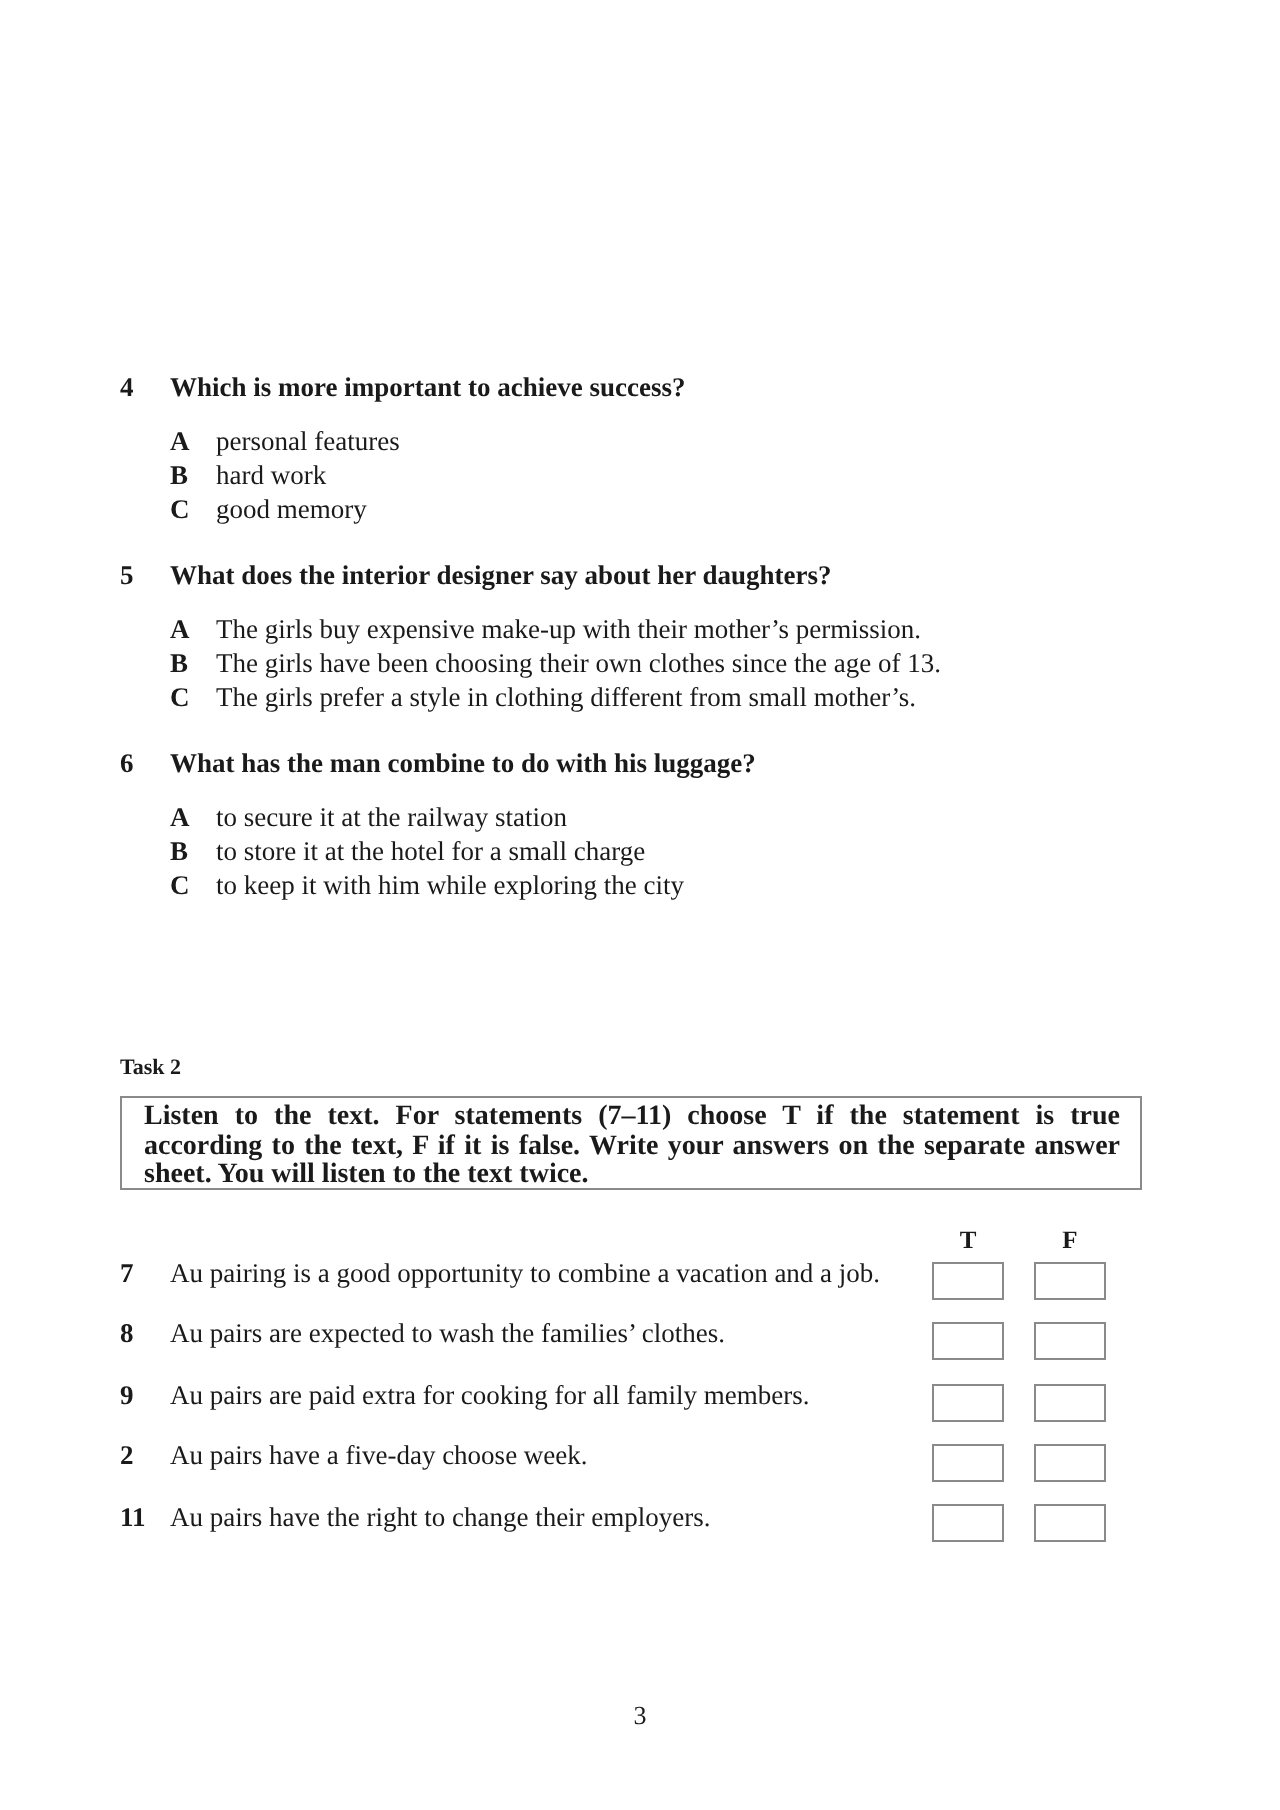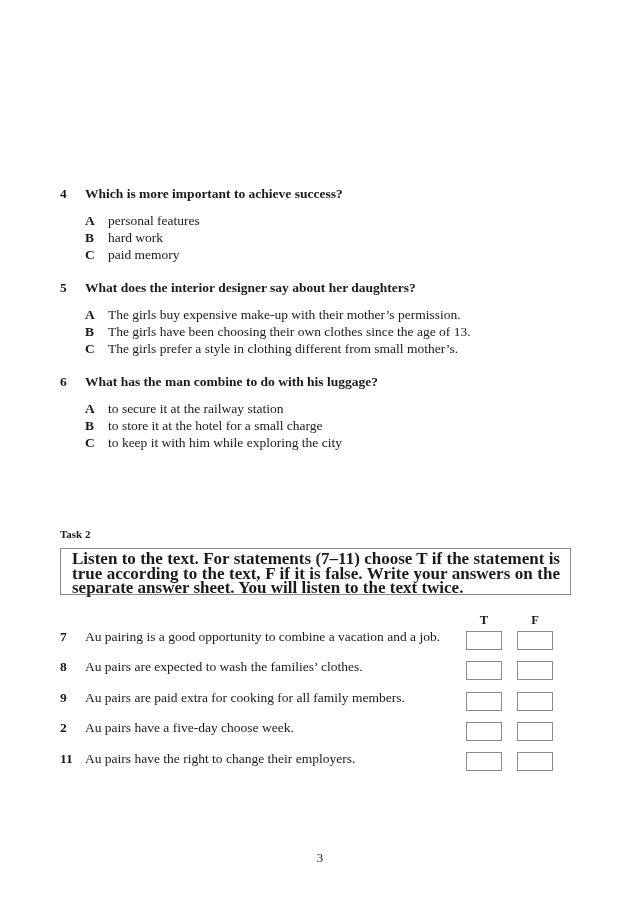--- a/index.html
+++ b/index.html
@@ -18,21 +18,21 @@
   .opt-letter { position: absolute; left: 0; font-weight: bold; }
   .opt-text { position: absolute; left: 23px; }
 
   .task-title {
     position: absolute; left: 60px; top: 528px; font-weight: bold; font-size: 11px;
   }
   .instr-box {
     position: absolute; left: 60px; top: 548px; width: 511px; height: 47px;
     border: 1px solid #8a8a8a; box-sizing: border-box;
     padding: 3px 10px 0 11px;
-    font-weight: bold; font-size: 17px; line-height: 14.5px;
+    font-weight: bold; font-size: 14px; line-height: 14.5px;
     text-align: justify;
   }
   .col-head {
     position: absolute; top: 613px; font-weight: bold; font-size: 12.5px;
     width: 36px; text-align: center;
   }
   .stmt {
     position: absolute; left: 60px; font-size: 13.5px; height: 20px;
   }
   .stmt-num { position: absolute; left: 0; top: 0; font-weight: bold; }
@@ -56,21 +56,21 @@
     <div class="opt">
         <span class="opt-letter">A</span>
         <span class="opt-text">personal features</span>
       </div>
     <div class="opt">
         <span class="opt-letter">B</span>
         <span class="opt-text">hard work</span>
       </div>
     <div class="opt">
         <span class="opt-letter">C</span>
-        <span class="opt-text">paid memory</span>
+        <span class="opt-text">good memory</span>
       </div>
   </div>
 </div>
 
 <div class="q" style="top:279px;">
   <span class="q-num">5</span>
   <span class="q-text">What does the interior designer say about her daughters?</span>
   <div class="opts">
     <div class="opt">
         <span class="opt-letter">A</span>

